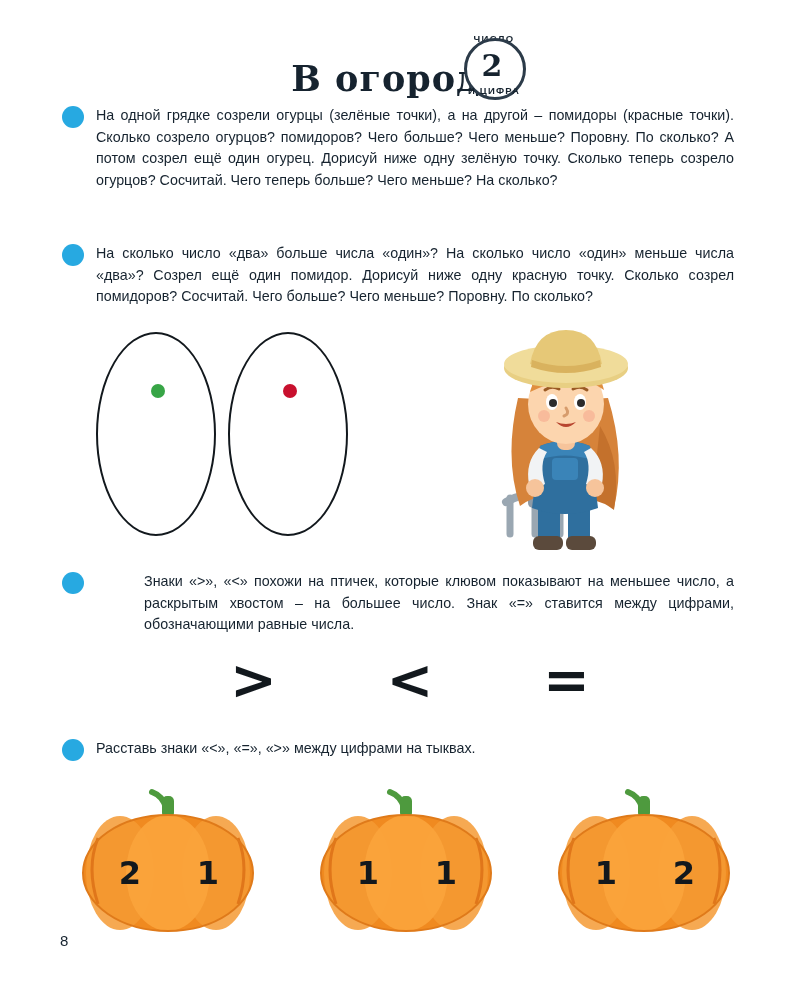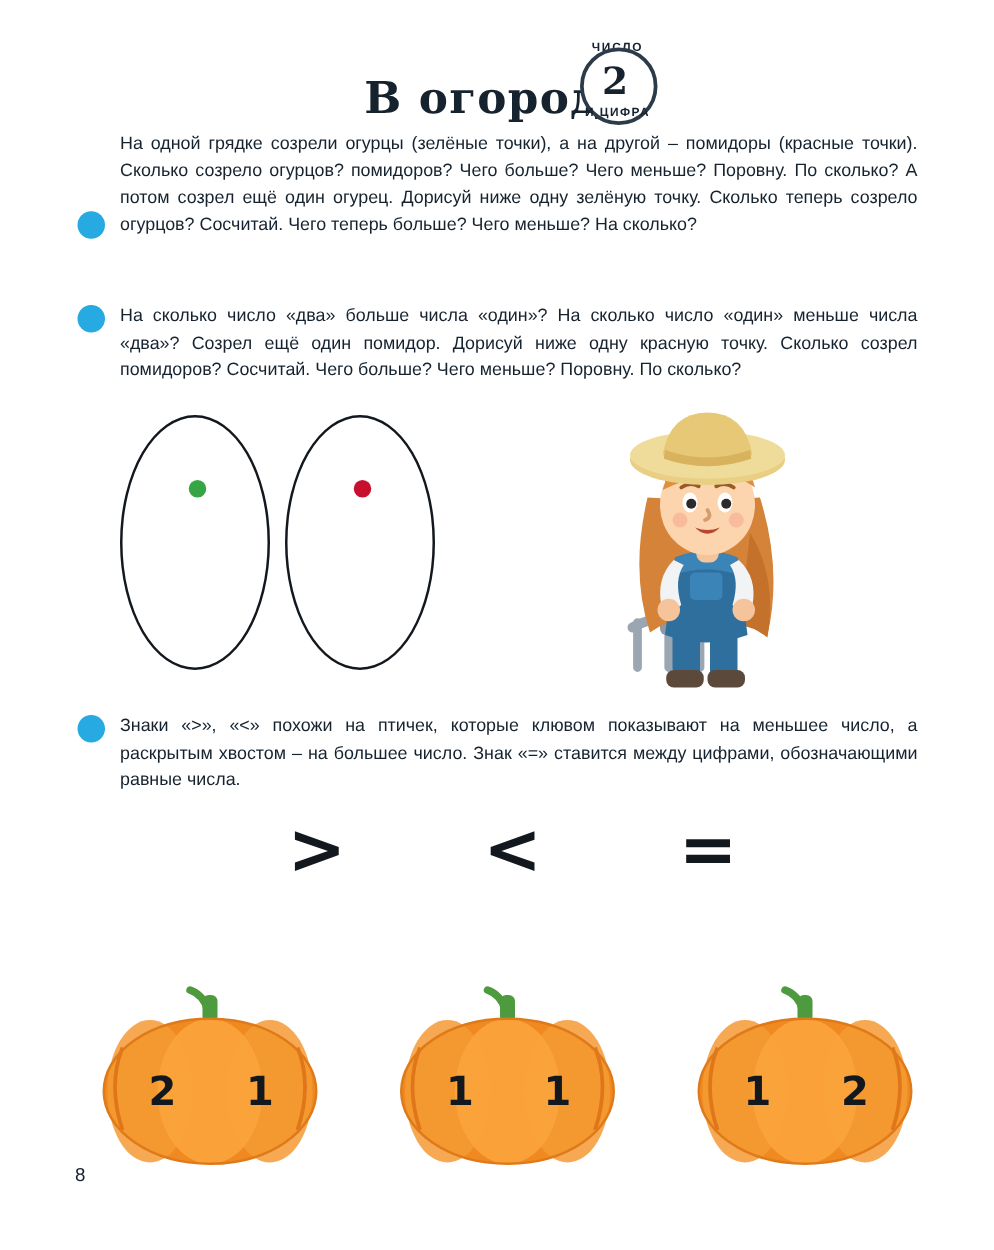--- a/index.html
+++ b/index.html
@@ -111,26 +111,26 @@
     margin-right: 12px;
     margin-top: 1px;
   }
   .bullet-text {
     font-size: 14.3px;
     line-height: 21.5px;
     color: #16232f;
     text-align: justify;
   }
 
-  #para1 { left: 62px; top: 105px; width: 672px; align-items: flex-end; }
+  #para1 { left: 62px; top: 105px; width: 672px; }
   #para1 .bullet-text { width: 638px; }
   #para2 { left: 62px; top: 243px; width: 672px; }
   #para2 .bullet-text { width: 638px; }
   #para3 { left: 62px; top: 571px; width: 672px; }
-  #para3 .bullet-text { width: 638px; }
+  #para3 .bullet-text { width: 638px; margin-left: 48px; }
   #para4 { left: 62px; top: 738px; width: 672px; }
   #para4 .bullet-text { width: 638px; }
 
   
   .ovals {
     position: absolute;
     left: 96px;
     top: 332px;
     width: 260px;
     height: 220px;
@@ -315,20 +315,24 @@
     <div class="bullet"></div>
     <div class="bullet-text">Знаки «&gt;», «&lt;» похожи на птичек, которые клювом показывают на меньшее число, а раскрытым хвостом – на большее число. Знак «=» ставится между цифрами, обозначающими равные числа.</div>
   </div>
 
   <div class="signs">
     <div class="sign">&gt;</div>
     <div class="sign">&lt;</div>
     <div class="sign">=</div>
   </div>
 
+  <div class="bullet-block" id="para4">
+    <div class="bullet"></div>
+    <div class="bullet-text">Расставь знаки «&lt;», «=», «&gt;» между цифрами на тыквах.</div>
+  </div>
 
   <div class="pumpkin-row">
 
     <div class="pumpkin-group pg1">
       <svg width="222" height="160" viewBox="0 0 222 160" xmlns="http://www.w3.org/2000/svg">
         <path d="M108 30 q-3 -12 -14 -16" stroke="#4e9a3e" stroke-width="6" fill="none" stroke-linecap="round"></path>
         <rect x="104" y="18" width="12" height="22" rx="5" fill="#4e9a3e"></rect>
         <ellipse cx="110" cy="95" rx="85" ry="58" fill="#f08a20"></ellipse>
         <ellipse cx="62" cy="95" rx="34" ry="57" fill="#f59a34" opacity="0.85"></ellipse>
         <ellipse cx="158" cy="95" rx="34" ry="57" fill="#f59a34" opacity="0.85"></ellipse>

